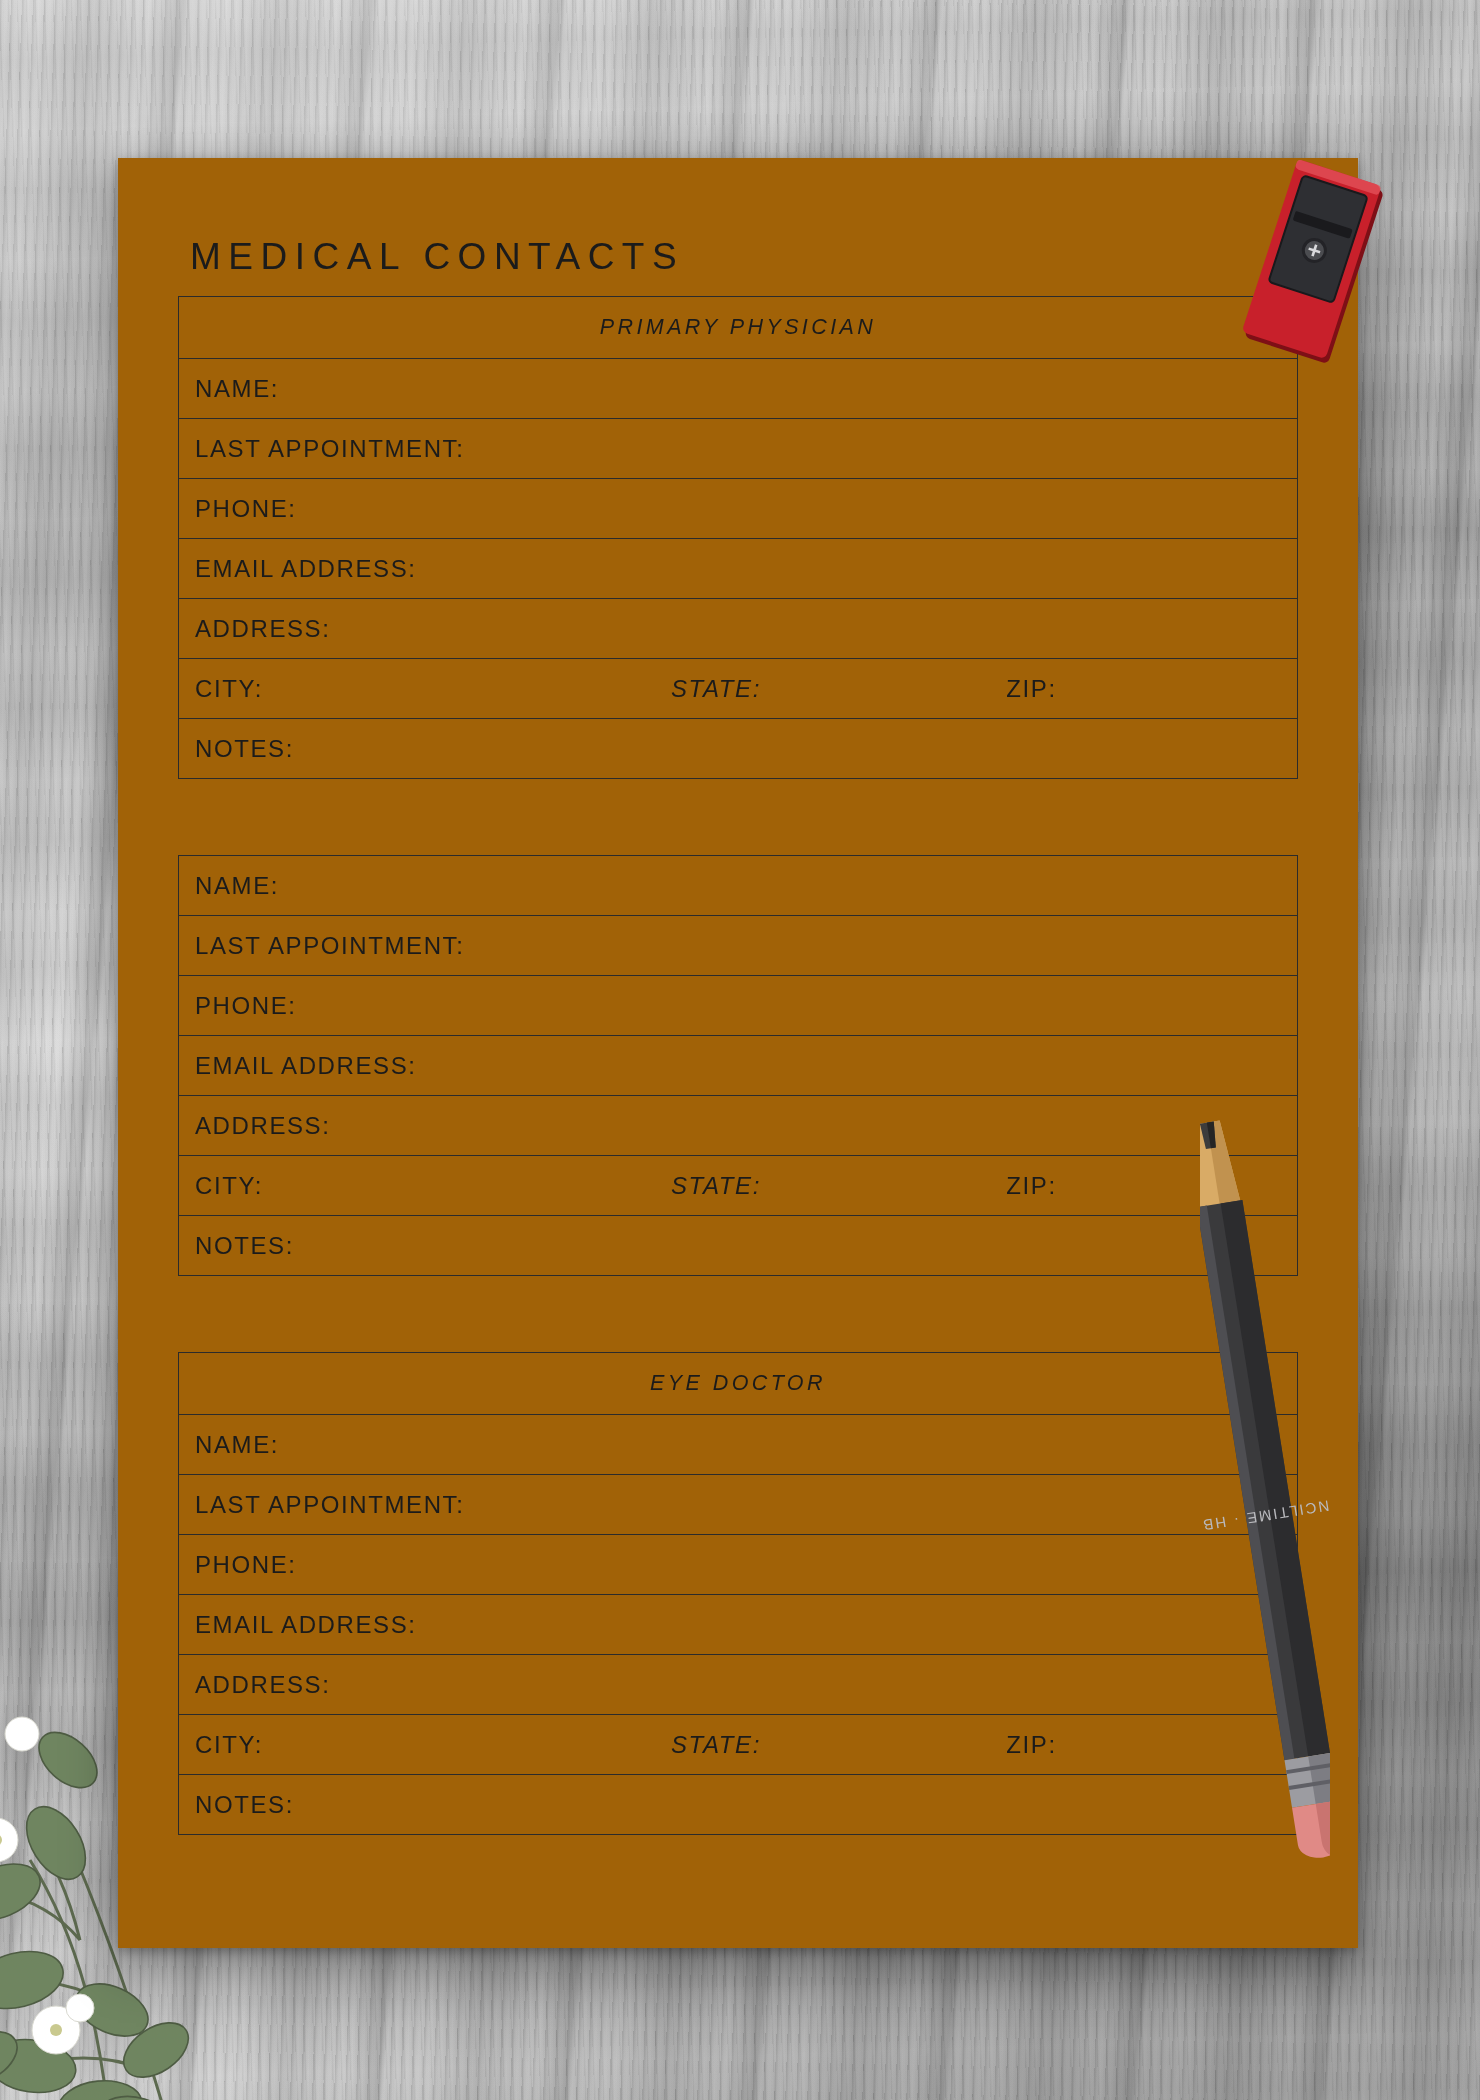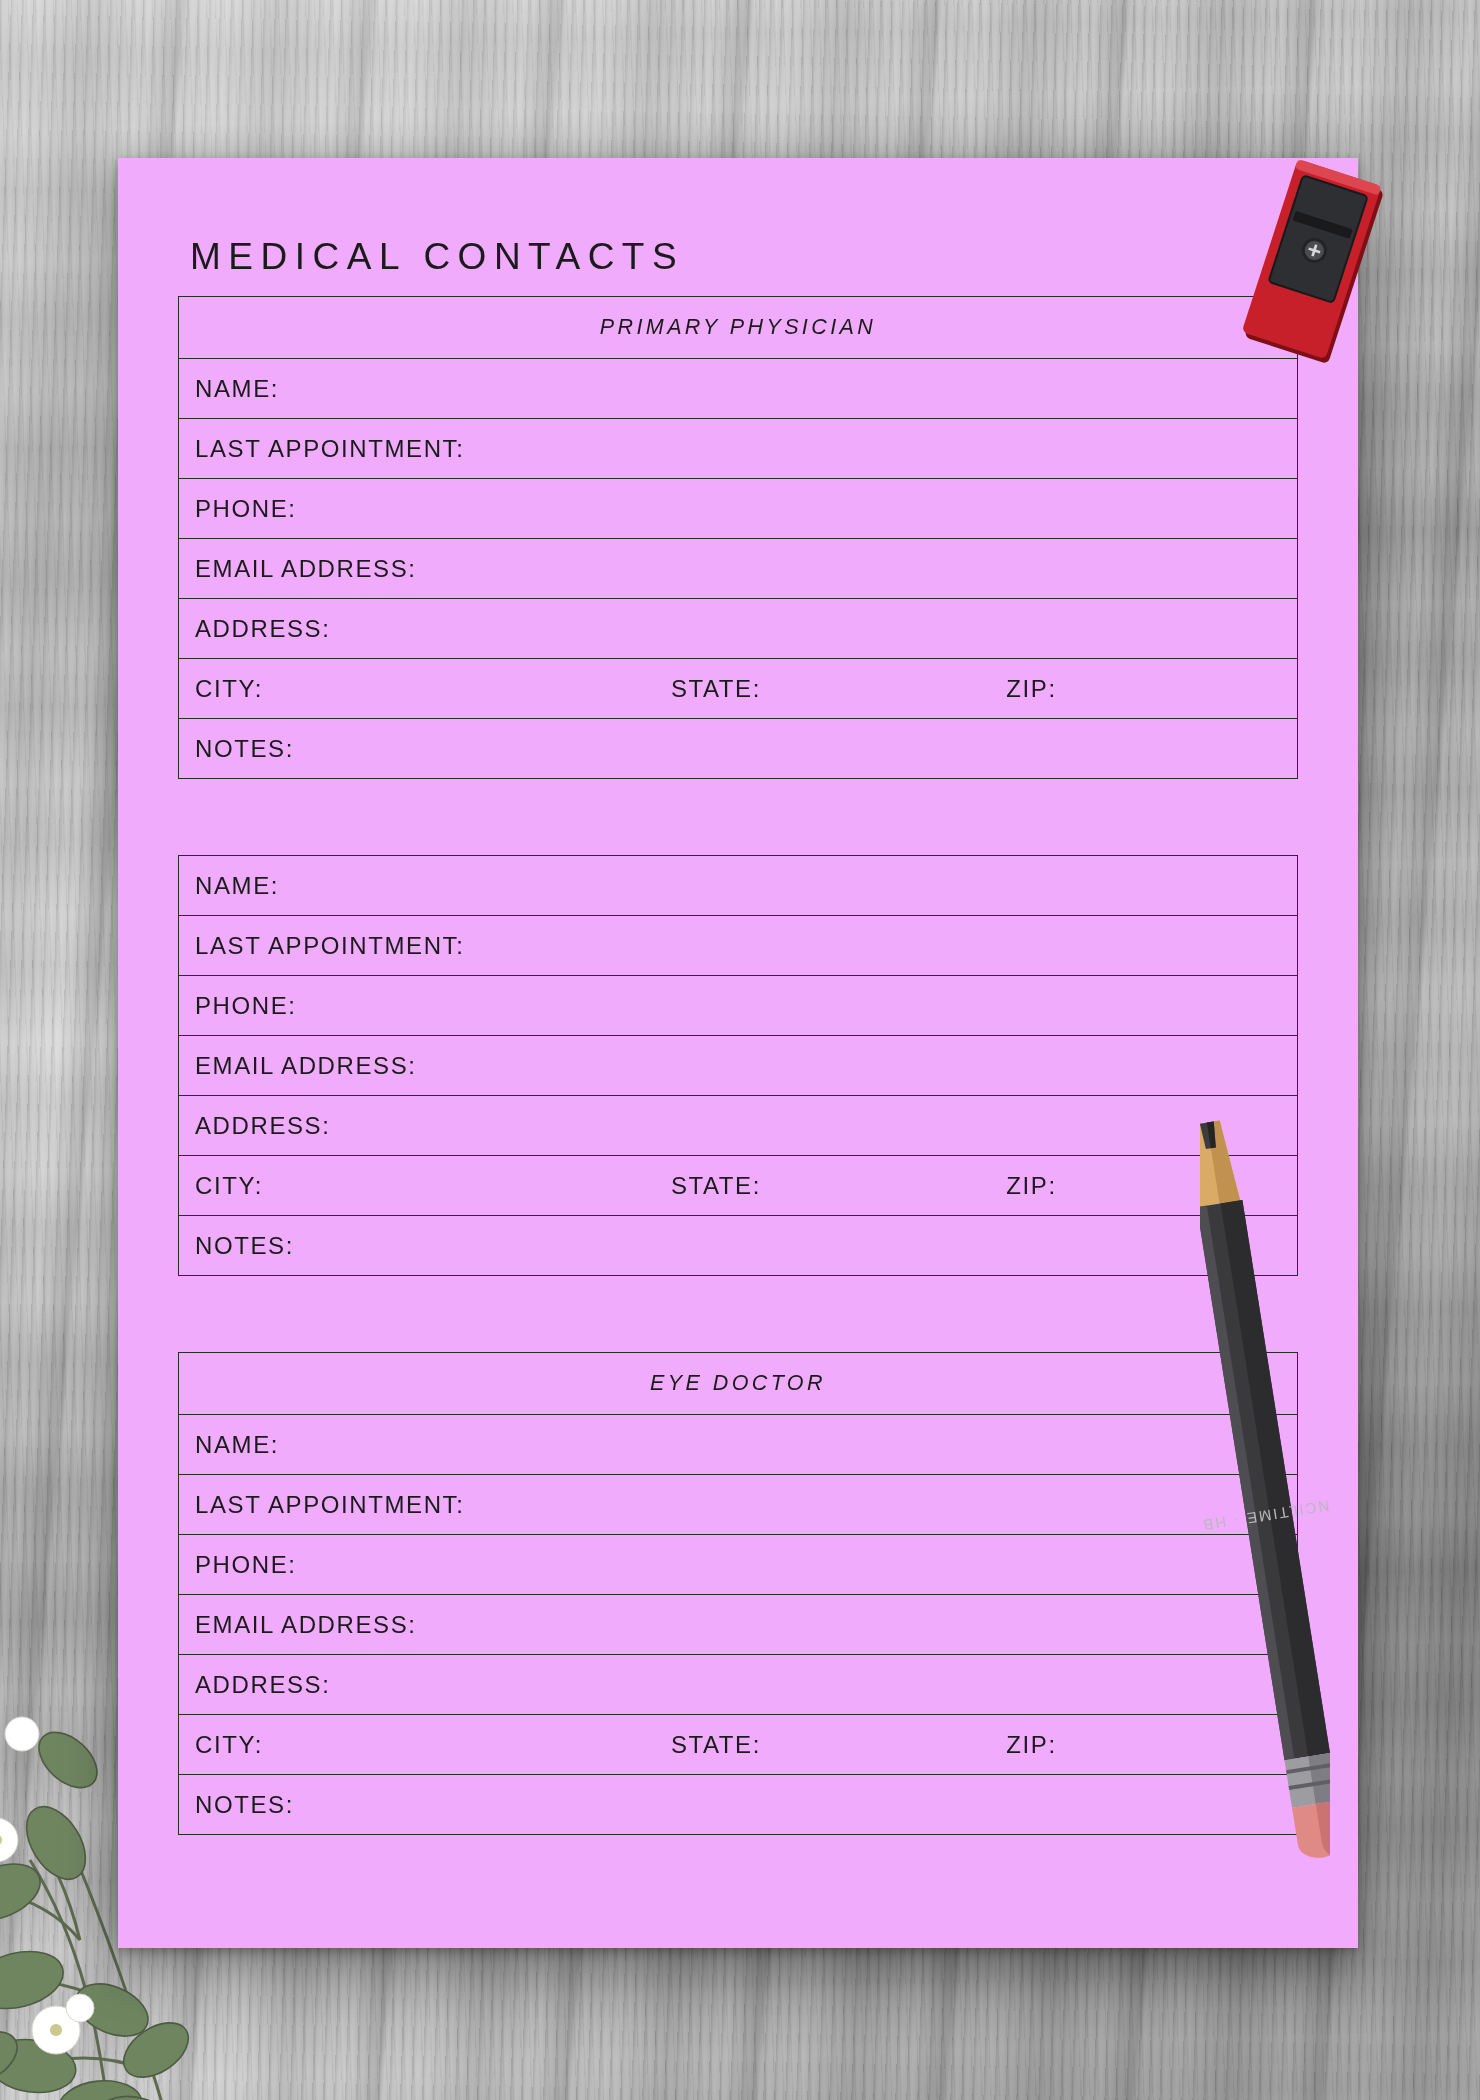--- a/index.html
+++ b/index.html
@@ -73,21 +73,21 @@
     pointer-events: none;
   }
 
   
   .paper {
     position: absolute;
     left: 118px;
     top: 158px;
     width: 1240px;
     height: 1790px;
-    background: #f0abfc;
+    background: #a16207;
     box-shadow: 0 18px 50px rgba(0,0,0,0.40), 0 4px 10px rgba(0,0,0,0.25);
   }
 
   .sheet-inner {
     position: absolute;
     left: 60px;
     top: 60px;
     right: 60px;
     bottom: 60px;
   }
@@ -129,21 +129,21 @@
   .lbl {
     font-size: 24px;
     letter-spacing: 1.6px;
     color: #1b1b1b;
     white-space: nowrap;
   }
   .row.triple {
     padding-left: 0;
   }
   .cell-city { width: 44%; padding-left: 16px; box-sizing: border-box; }
-  .cell-state { width: 30%; box-sizing: border-box; }
+  .cell-state { width: 30%; box-sizing: border-box; font-style: italic; }
   .cell-zip { width: 26%; box-sizing: border-box; }
 
   
   .sharpener {
     position: absolute;
     left: 1242px;
     top: 160px;
     width: 150px;
     height: 210px;
     pointer-events: none;

